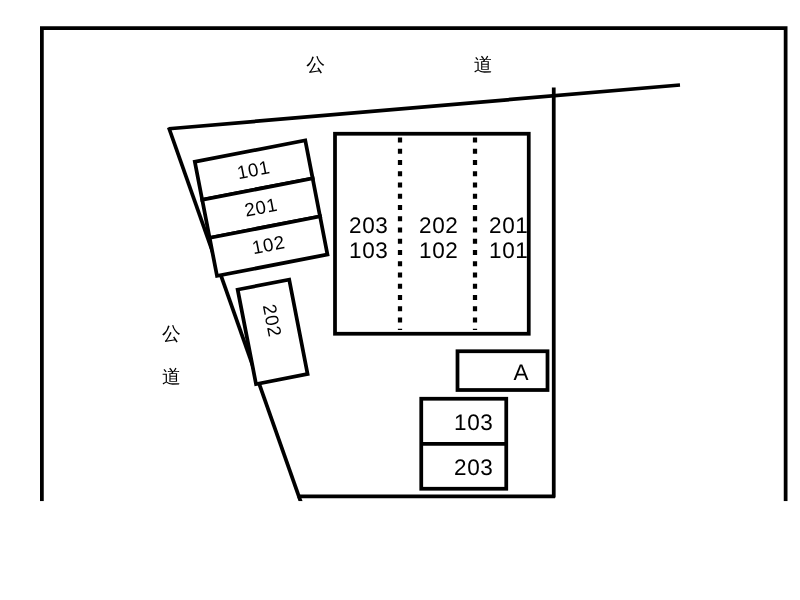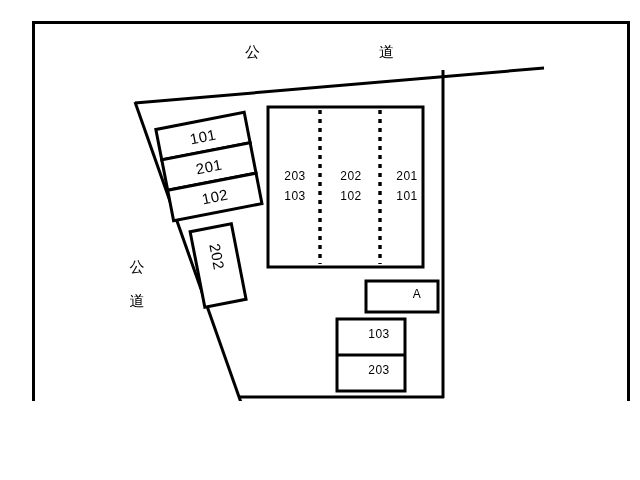--- a/index.html
+++ b/index.html
@@ -26,21 +26,21 @@
     height: 480px;
   }
   .lbl {
     position: absolute;
     font-family: "Liberation Sans", sans-serif;
     color: #000000;
     white-space: pre;
     line-height: 1.15;
   }
   .unit-num {
-    font-size: 12px;
+    font-size: 18px;
     letter-spacing: 0.5px;
   }
   .road-h {
     font-size: 15px;
     letter-spacing: 20px;
     font-family: "DejaVu Sans", sans-serif;
   }
   .road-v {
     font-size: 15px;
     font-family: "DejaVu Sans", sans-serif;

